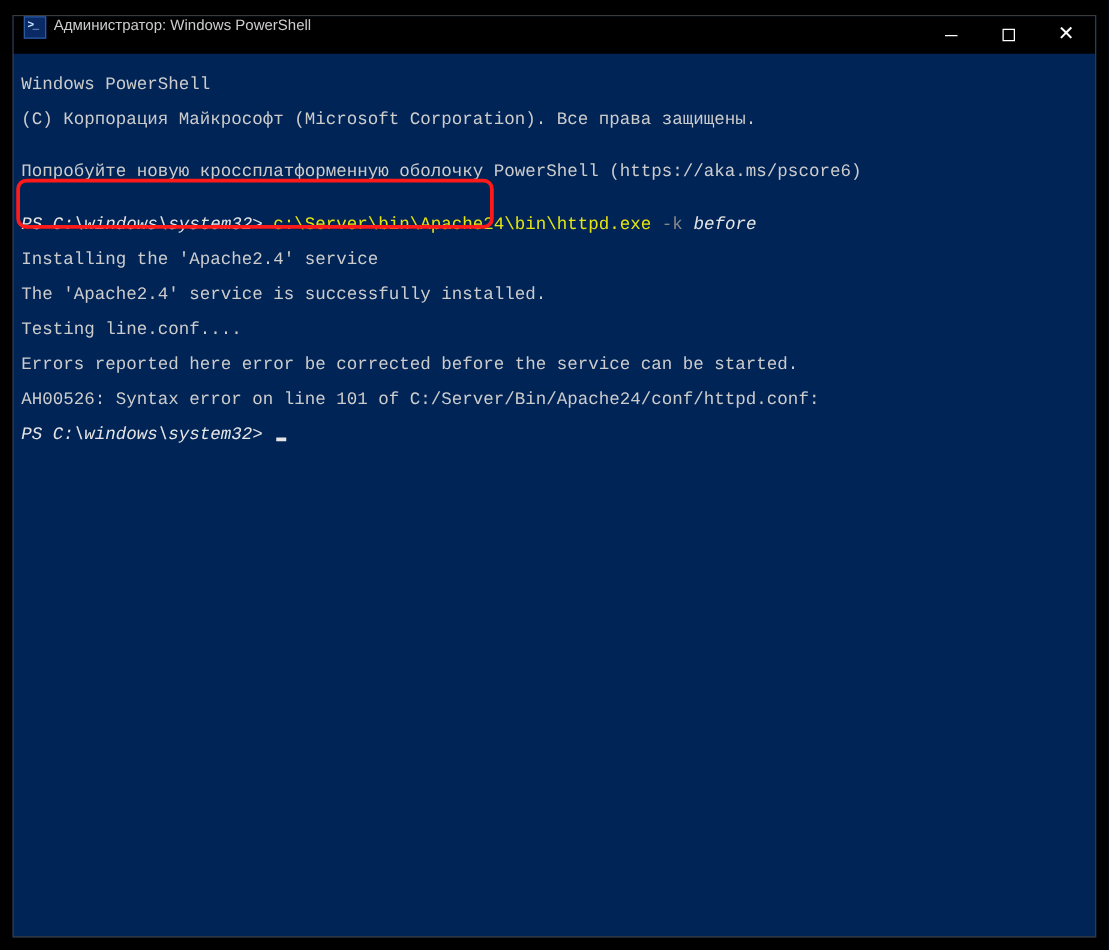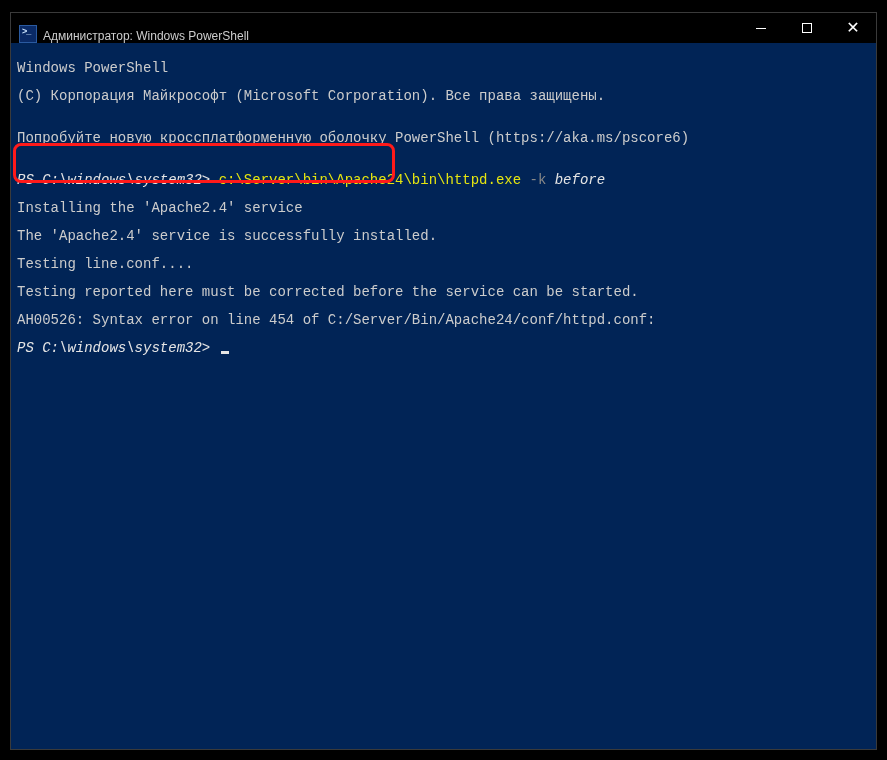--- a/index.html
+++ b/index.html
@@ -21,21 +21,21 @@
     left:0; top:0; right:0; bottom:0;
     background:#012456;
     border:1px solid #3a3a3a;
     display:flex;
     flex-direction:column;
   }
   .titlebar{
     height:30px;
     background:#000;
     display:flex;
-    align-items:flex-end;
+    align-items:flex-start;
     color:#cccccc;
     font-family:"Segoe UI",Tahoma,sans-serif;
     font-size:12px;
     user-select:none;
   }
   .titlebar .icon{
     width:16px;height:16px;
     margin:0 6px 0 8px;
     background:#0a2a66;
     border:1px solid #2a5aa0;
@@ -124,21 +124,21 @@
     <div class="terminal">
 <div class="line">Windows PowerShell</div>
 <div class="line">(C) Корпорация Майкрософт (Microsoft Corporation). Все права защищены.</div>
 <div class="line"></div>
 <div class="line">Попробуйте новую кроссплатформенную оболочку PowerShell (https://aka.ms/pscore6)</div>
 <div class="line"></div>
 <div class="line"><span class="white">PS C:\windows\system32&gt; </span><span class="yel">c:\Server\bin\Apache24\bin\httpd.exe</span><span class="gray"> -k</span><span class="white"> before</span></div>
 <div class="line">Installing the 'Apache2.4' service</div>
 <div class="line">The 'Apache2.4' service is successfully installed.</div>
 <div class="line">Testing line.conf....</div>
-<div class="line">Testing reported here must be corrected before the service can be started.</div>
-<div class="line">AH00526: Syntax error on line 454 of C:/Server/Bin/Apache24/conf/httpd.conf:</div>
+<div class="line">Errors reported here error be corrected before the service can be started.</div>
+<div class="line">AH00526: Syntax error on line 101 of C:/Server/Bin/Apache24/conf/httpd.conf:</div>
 <div class="line"><span class="white">PS C:\windows\system32&gt; </span><span class="cursor"></span></div>
 
       <div class="highlight"></div>
     </div>
 
   </div>
 </div>
 
 </body></html>

